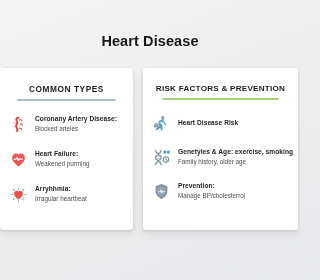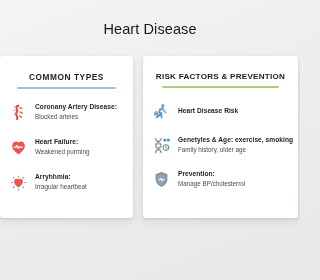--- a/index.html
+++ b/index.html
@@ -10,25 +10,25 @@
     width: 300px;
     height: 280px;
     overflow: hidden;
     font-family: "Liberation Sans", sans-serif;
     background: linear-gradient(160deg, #f4f4f5 0%, #ececed 55%, #e7e8ea 100%);
     position: relative;
   }
   .page-title {
     text-align: center;
     font-size: 14.5px;
-    font-weight: normal;
+    font-weight: bold;
     color: #18191b;
     letter-spacing: 0.1px;
     padding-top: 17px;
-    margin: 4px;
+    margin: 16px;
   }
   .columns {
     display: flex;
     gap: 10px;
     padding: 0 0;
     margin-top: 19px;
     box-sizing: border-box;
     align-items: center;
   }
   .card {

